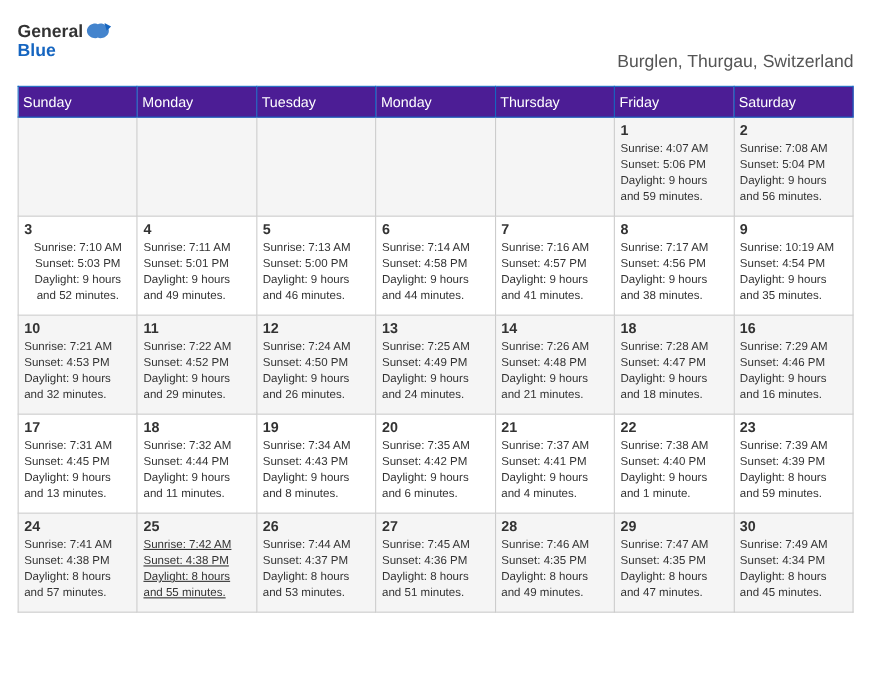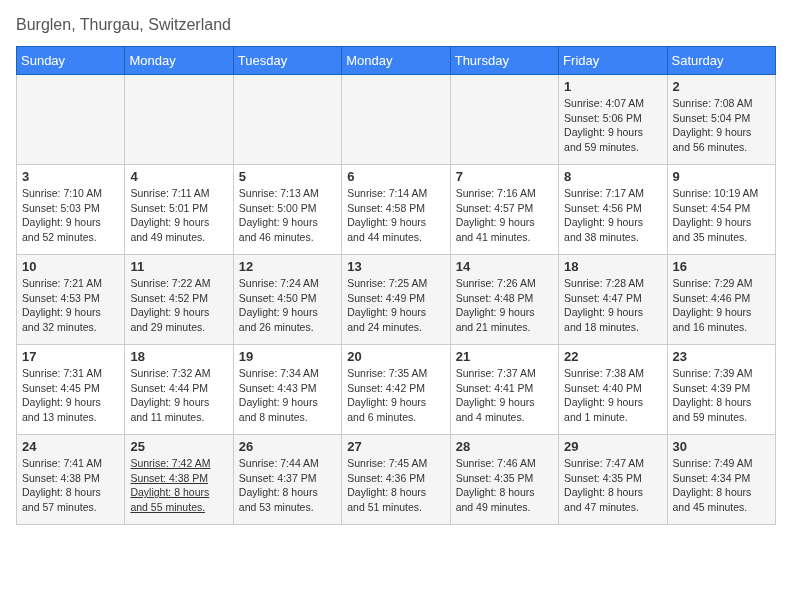--- a/index.html
+++ b/index.html
@@ -25,27 +25,28 @@
       text-align: right;
     }
     .month-title {
       font-size: 32px;
       font-weight: bold;
       color: #333;
     }
     .location-title {
       font-size: 16px;
       color: #555;
+      margin-top: 32px;
     }
     table {
       width: 100%;
       border-collapse: collapse;
     }
     thead tr {
-      background-color: #3b82f6;
+      background-color: #4c1d95;
     }
     thead th {
       color: #fff;
       font-size: 13px;
       padding: 6px 4px;
       text-align: left;
       border: 1px solid #1565c0;
       font-weight: normal;
     }
     tbody td {
@@ -76,20 +77,34 @@
       color: #333;
     }
     .empty-cell {
       background-color: #f5f5f5;
     }
   </style>
 </head>
 <body>
 
 <div class="header-area">
+  <div class="logo">
+    <div style="display:flex;align-items:center;">
+      <div style="display:flex;flex-direction:column;align-items:flex-start;">
+        <div style="display:flex;align-items:center;">
+          <span style="font-size:16px;font-weight:bold;color:#333;">General</span>
+          <svg width="24" height="20" viewBox="0 0 24 20" style="margin-left:1px;">
+            <path d="M12 2 C14 0, 22 2, 22 8 C22 14, 14 16, 12 14 C10 16, 2 14, 2 8 C2 2, 10 0, 12 2Z" fill="#1565c0" opacity="0.8"></path>
+            <path d="M18 1 L24 4 L20 8 Z" fill="#1565c0"></path>
+          </svg>
+        </div>
+        <span style="font-size:16px;font-weight:bold;color:#1565c0;margin-top:-2px;">Blue</span>
+      </div>
+    </div>
+  </div>
   <div class="title-area">
     <div class="location-title">Burglen, Thurgau, Switzerland</div>
   </div>
 </div>
 
 <table>
   <thead>
     <tr>
       <th>Sunday</th>
       <th>Monday</th>
@@ -116,21 +131,21 @@
         <td>
           <span class="day-number">2</span>
           <div class="cell-info" style="white-space: pre-line;">Sunrise: 7:08 AM
 Sunset: 5:04 PM
 Daylight: 9 hours and 56 minutes.</div>
         </td>
       </tr>
       <tr>
         <td>
           <span class="day-number">3</span>
-          <div class="cell-info" style="white-space: pre-line;">Sunrise: 7:10 AM
+          <div class="cell-info" style="white-space: pre-line; text-align: center;">Sunrise: 7:10 AM
 Sunset: 5:03 PM
 Daylight: 9 hours and 52 minutes.</div>
         </td>
         <td>
           <span class="day-number">4</span>
           <div class="cell-info" style="white-space: pre-line;">Sunrise: 7:11 AM
 Sunset: 5:01 PM
 Daylight: 9 hours and 49 minutes.</div>
         </td>
         <td>

